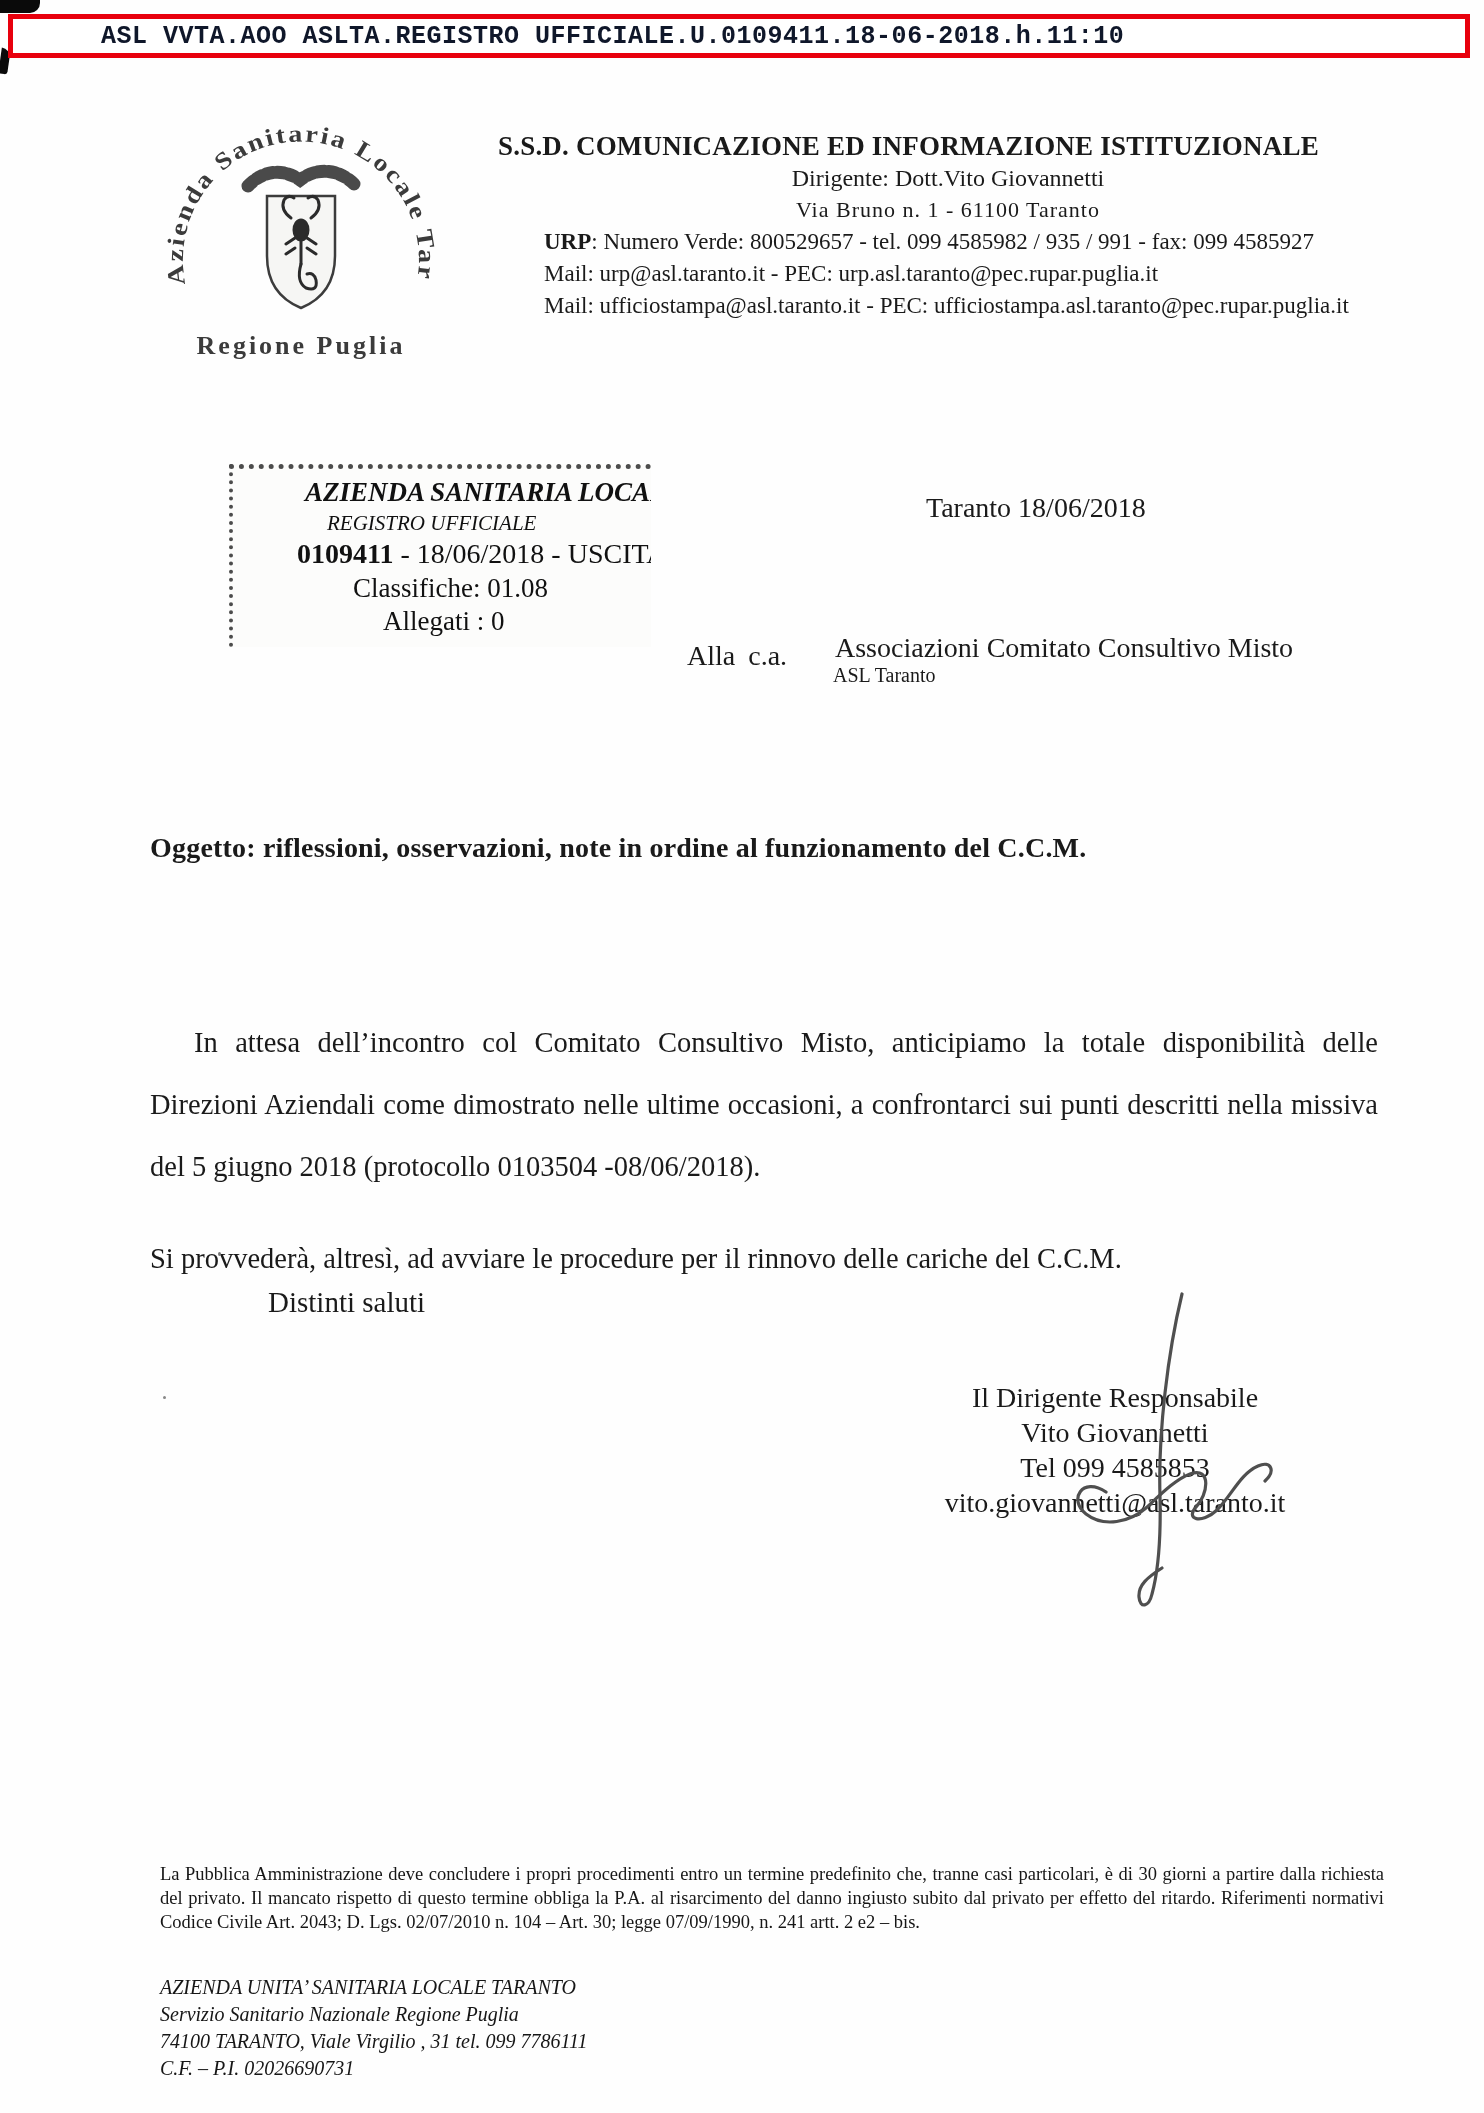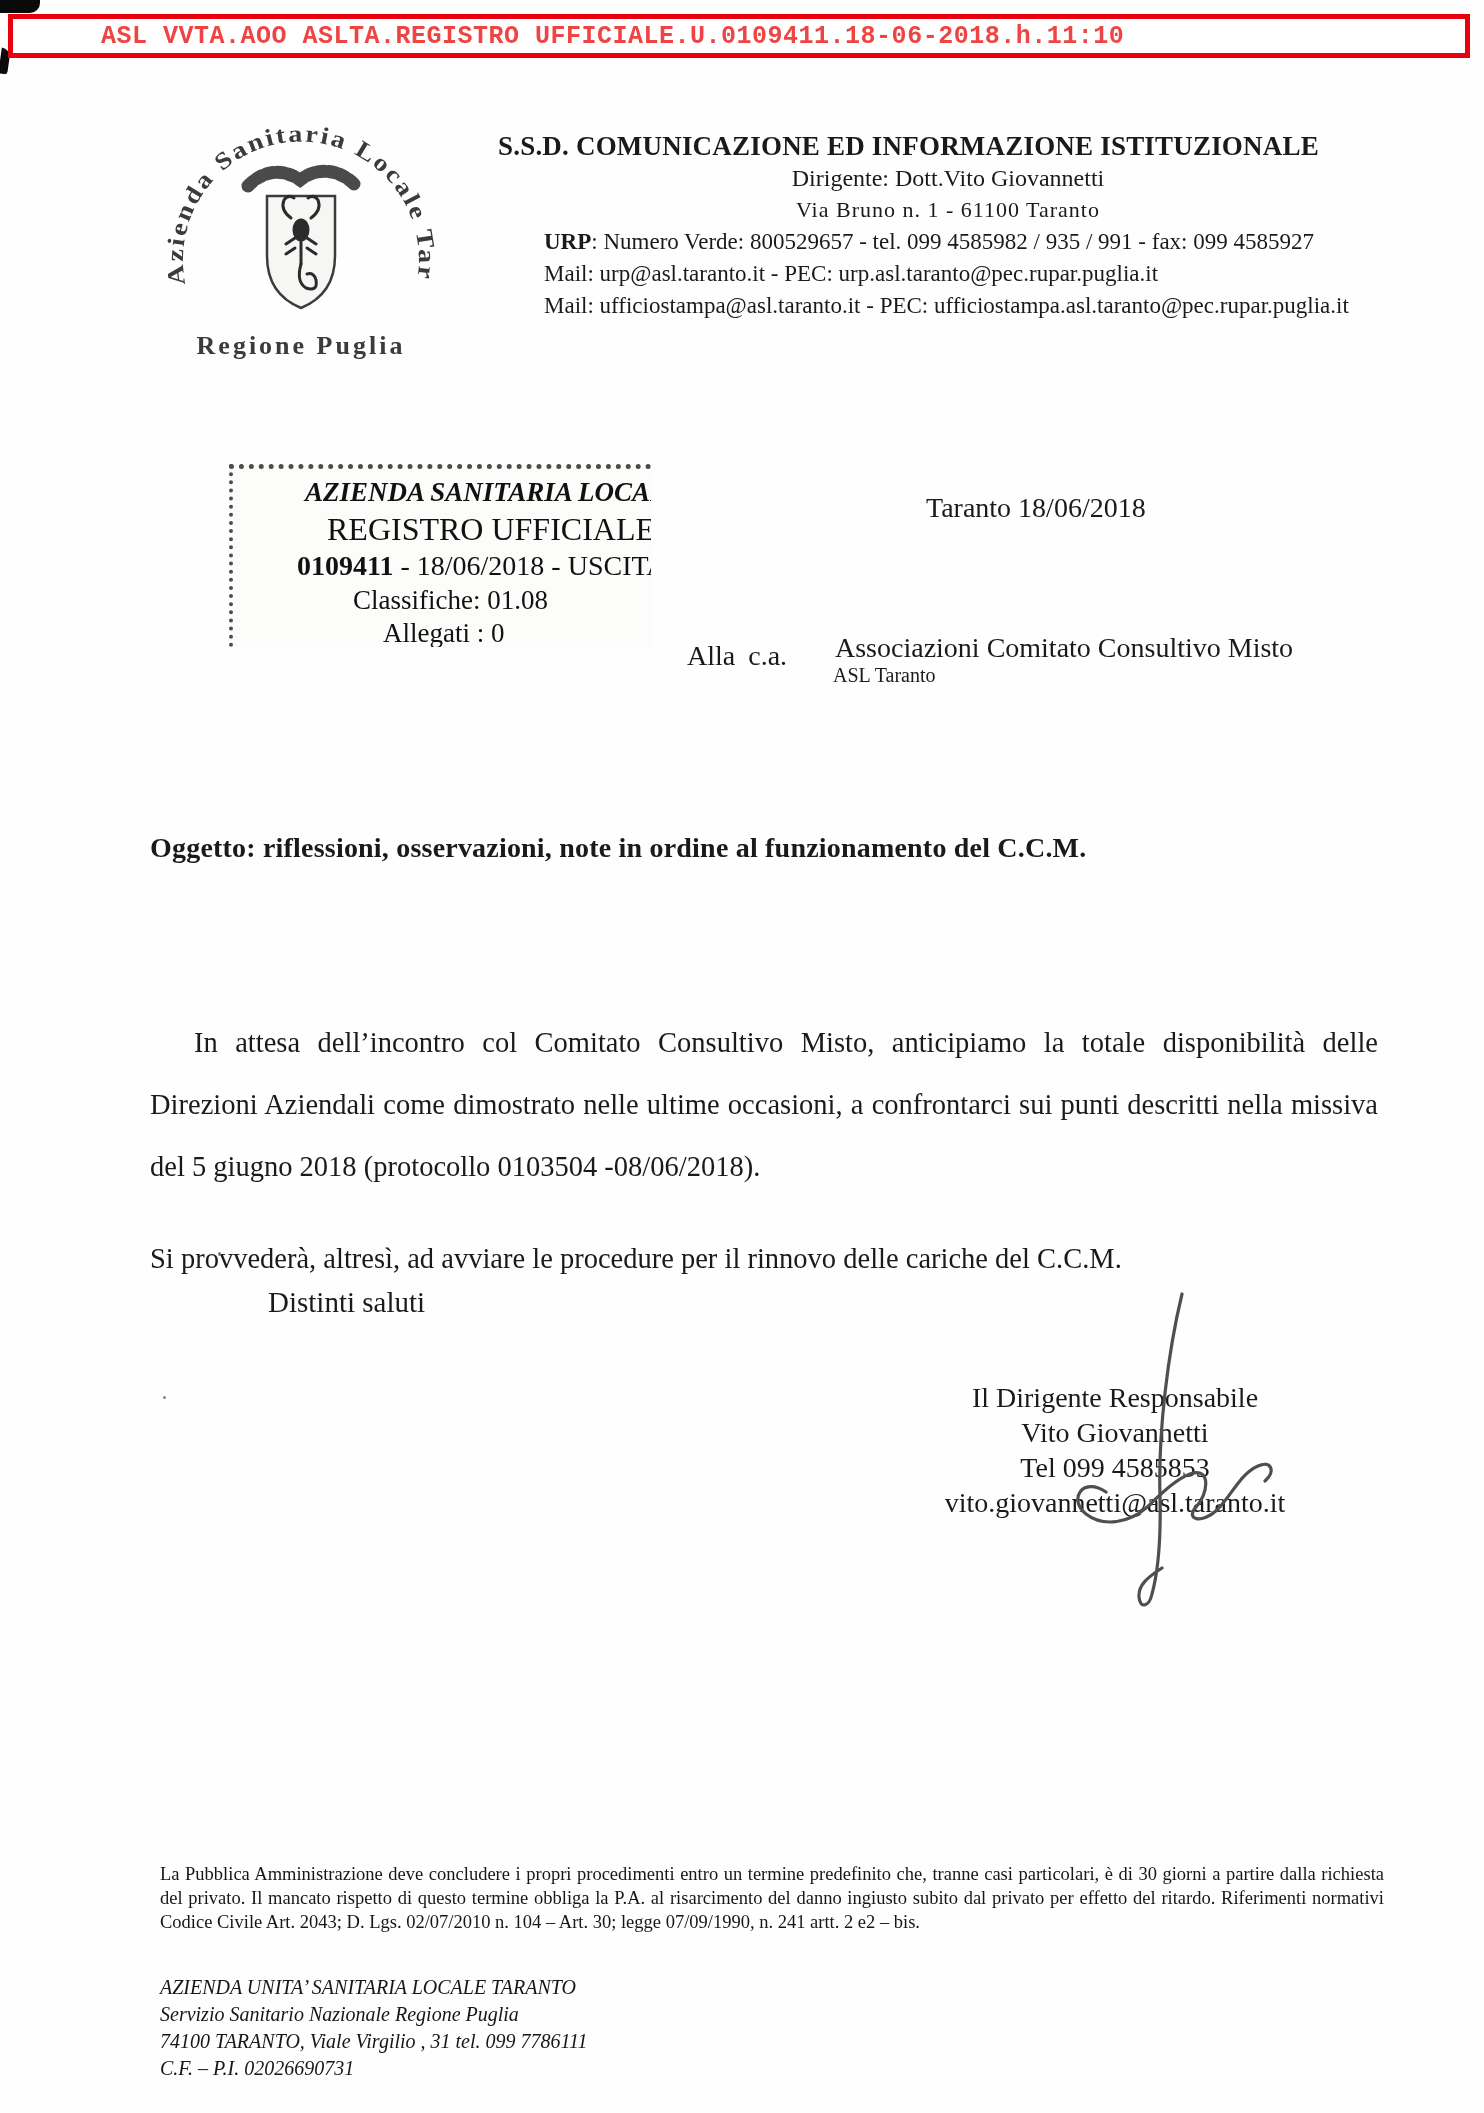--- a/index.html
+++ b/index.html
@@ -18,42 +18,42 @@
   .banner{
     position:absolute;left:8px;top:14px;width:1462px;height:44px;
     border:5px solid #e8000d;background:#fff;
     display:flex;align-items:center;
     box-sizing:border-box;
   }
   .banner-text{
     padding-left:88px;
     font-family:"Liberation Mono","DejaVu Sans Mono",monospace;
     font-weight:bold;font-size:25px;letter-spacing:.5px;
-    color:#ef4444;white-space:nowrap;
+    color:#0f172a;white-space:nowrap;
   }
   
   .logo{position:absolute;left:148px;top:78px;width:306px;height:300px;}
   
   .letterhead{position:absolute;left:498px;top:130px;width:900px;line-height:32px;white-space:nowrap;}
   .lh-title{font-size:27px;font-weight:bold;letter-spacing:.2px;}
   .lh-dirigente{font-size:24px;text-align:center;}
   .lh-address{font-size:22px;text-align:center;letter-spacing:1px;}
   .lh-line{font-size:23px;text-align:left;padding-left:46px;}
   .lh-bold{font-weight:bold;}
   
   .stamp{
     position:absolute;left:229px;top:464px;width:422px;height:183px;
     background:#fcfcfb;overflow:hidden;box-sizing:border-box;
     border-top:5px dotted #4c4c4c;border-left:4px dotted #4c4c4c;
   }
   .stamp-inner{width:470px;}
   .stamp-line{white-space:nowrap;color:#111;}
   .s1{font-style:italic;font-weight:bold;font-size:27px;padding-left:72px;margin-top:8px;}
   .s2{font-style:italic;font-weight:bold;font-size:27px;padding-left:158px;margin-top:2px;}
-  .s3{font-size:32px;padding-left:94px;margin-top:3px;}
+  .s3{font-size:21px;padding-left:94px;margin-top:3px;font-style:italic;}
   .s4{font-size:28px;padding-left:64px;margin-top:2px;}
   .s5{font-size:27px;padding-left:120px;margin-top:3px;}
   .s6{font-size:27px;padding-left:150px;margin-top:2px;}
   
   .date-line{position:absolute;left:926px;top:492px;font-size:28px;}
   .to-label{position:absolute;left:655px;top:640px;font-size:28px;word-spacing:6px;margin-left:32px;}
   .to-line1{position:absolute;left:835px;top:632px;font-size:28px;}
   .to-line2{position:absolute;left:833px;top:664px;font-size:20px;}
   .subject{position:absolute;left:150px;top:832px;font-size:28px;font-weight:bold;letter-spacing:.2px;}
   .body-block{position:absolute;left:150px;top:1012px;width:1228px;font-size:28.5px;line-height:62px;text-align:justify;}

